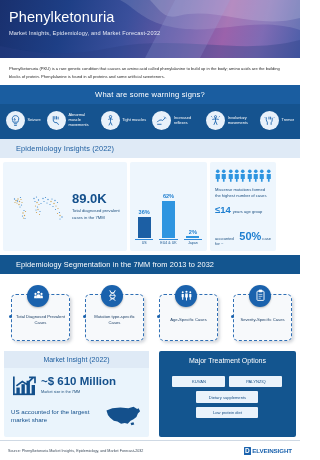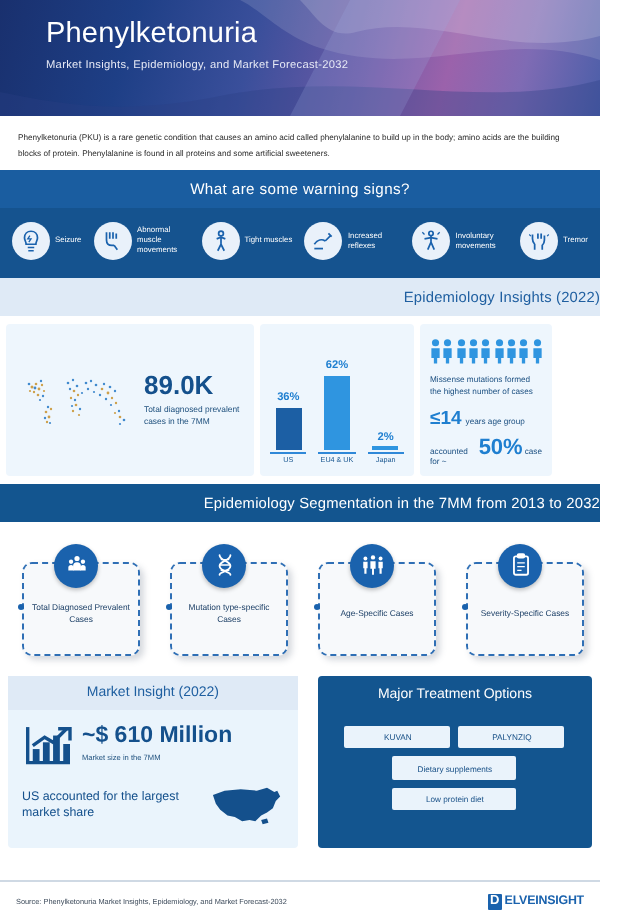--- a/index.html
+++ b/index.html
@@ -9,43 +9,43 @@
     background:#ffffff;color:#1b3f6e;
   }
   .page{position:relative;width:300px;height:460px;}
 
   
   .header{
     position:relative;height:58px;width:300px;overflow:hidden;
     background:linear-gradient(105deg,#19306e 0%,#1e3f86 22%,#3a4f9b 42%,#6b5aa6 60%,#9b62ab 74%,#7f6bb4 86%,#4a5ea8 100%);
   }
   .header .wave{position:absolute;left:0;top:0;width:300px;height:58px;}
-  .header-text{position:absolute;left:23px;top:10px;z-index:3;}
+  .header-text{position:absolute;left:9px;top:10px;z-index:3;}
   .h-title{font-size:14.5px;font-weight:400;color:#ffffff;letter-spacing:.1px;line-height:1.1;}
   .h-sub{font-size:5.6px;color:#e6e9f5;margin-top:4px;letter-spacing:.15px;}
 
   
   .intro{padding:7px 9px 5px 9px;}
   .intro p{margin:0;font-size:4.1px;line-height:1.85;color:#2a2a2a;text-align:left;}
 
   
   .warn-band{background:#1d4ed8;padding:0;}
   .warn-title{background:#1a5da0;color:#fff;text-align:center;font-size:7.6px;padding:5px 0 5px 0;letter-spacing:.2px;}
   .warn-row{display:flex;justify-content:space-between;align-items:center;background:#15538f;padding:7px 6px 9px 6px;}
   .warn-item{display:flex;align-items:center;gap:2.5px;}
   .w-circle{
     width:19px;height:19px;border-radius:50%;background:#e9f1fa;
     display:flex;align-items:center;justify-content:center;flex:0 0 auto;
   }
   .w-label{font-size:3.9px;color:#ffffff;line-height:1.25;max-width:26px;}
 
   
   .sec-title{
-    background:#dfeaf6;color:#1f5fa0;text-align:right;
-    font-size:7.4px;padding:5px 0;letter-spacing:.1px;
+    background:#dfeaf6;color:#1f5fa0;text-align:left;
+    font-size:7.4px;padding:5px 16px;letter-spacing:.1px;
   }
   .sec-title.dark{background:#13558f;color:#ffffff;}
 
   
   .epi-row{display:flex;gap:3px;padding:4px 3px 4px 3px;background:#ffffff;}
   .epi-card{background:#eef6fd;border-radius:2px;padding:5px 5px;box-sizing:border-box;}
   .epi-a{width:124px;display:flex;align-items:center;gap:4px;}
   .epi-b{width:77px;display:flex;flex-direction:column;justify-content:flex-end;}
   .epi-c{width:66px;}
 
@@ -59,21 +59,21 @@
   .bar-val{font-size:5.6px;color:#1f7fd0;font-weight:bold;margin-bottom:1.5px;}
   .bar{width:13px;border-radius:0;}
   .bar-lbl{font-size:3.6px;color:#17558f;margin-top:1.5px;text-align:center;border-top:.6px solid #2f88d8;padding-top:.8px;width:100%;}
 
   
   .people{display:flex;gap:.8px;justify-content:center;margin:1px 0 4px 0;}
   .mis-txt{font-size:4.1px;color:#1b4f80;line-height:1.45;}
   .age-line{margin-top:5px;display:flex;align-items:baseline;gap:2px;}
   .age-big{font-size:9.5px;font-weight:bold;color:#1f7fd0;}
   .age-sm{font-size:4.1px;color:#1b4f80;}
-  .pct-line{margin-top:3px;display:flex;align-items:baseline;gap:1px;}
+  .pct-line{margin-top:15px;display:flex;align-items:baseline;gap:1px;}
   .pct-big{font-size:11px;font-weight:bold;color:#1f7fd0;}
 
   
   .seg-row{display:flex;justify-content:space-between;padding:11px 8px 9px 8px;background:#ffffff;}
   .seg-card{position:relative;width:62px;height:55px;}
   .seg-box{
     position:absolute;left:3px;top:9px;width:57px;height:45px;
     border:.7px dashed #2f6fb5;border-radius:5px;background:#f7f9fb;
     box-shadow:2px 2px 3px rgba(120,130,145,.30);
     display:flex;align-items:center;justify-content:center;text-align:center;

